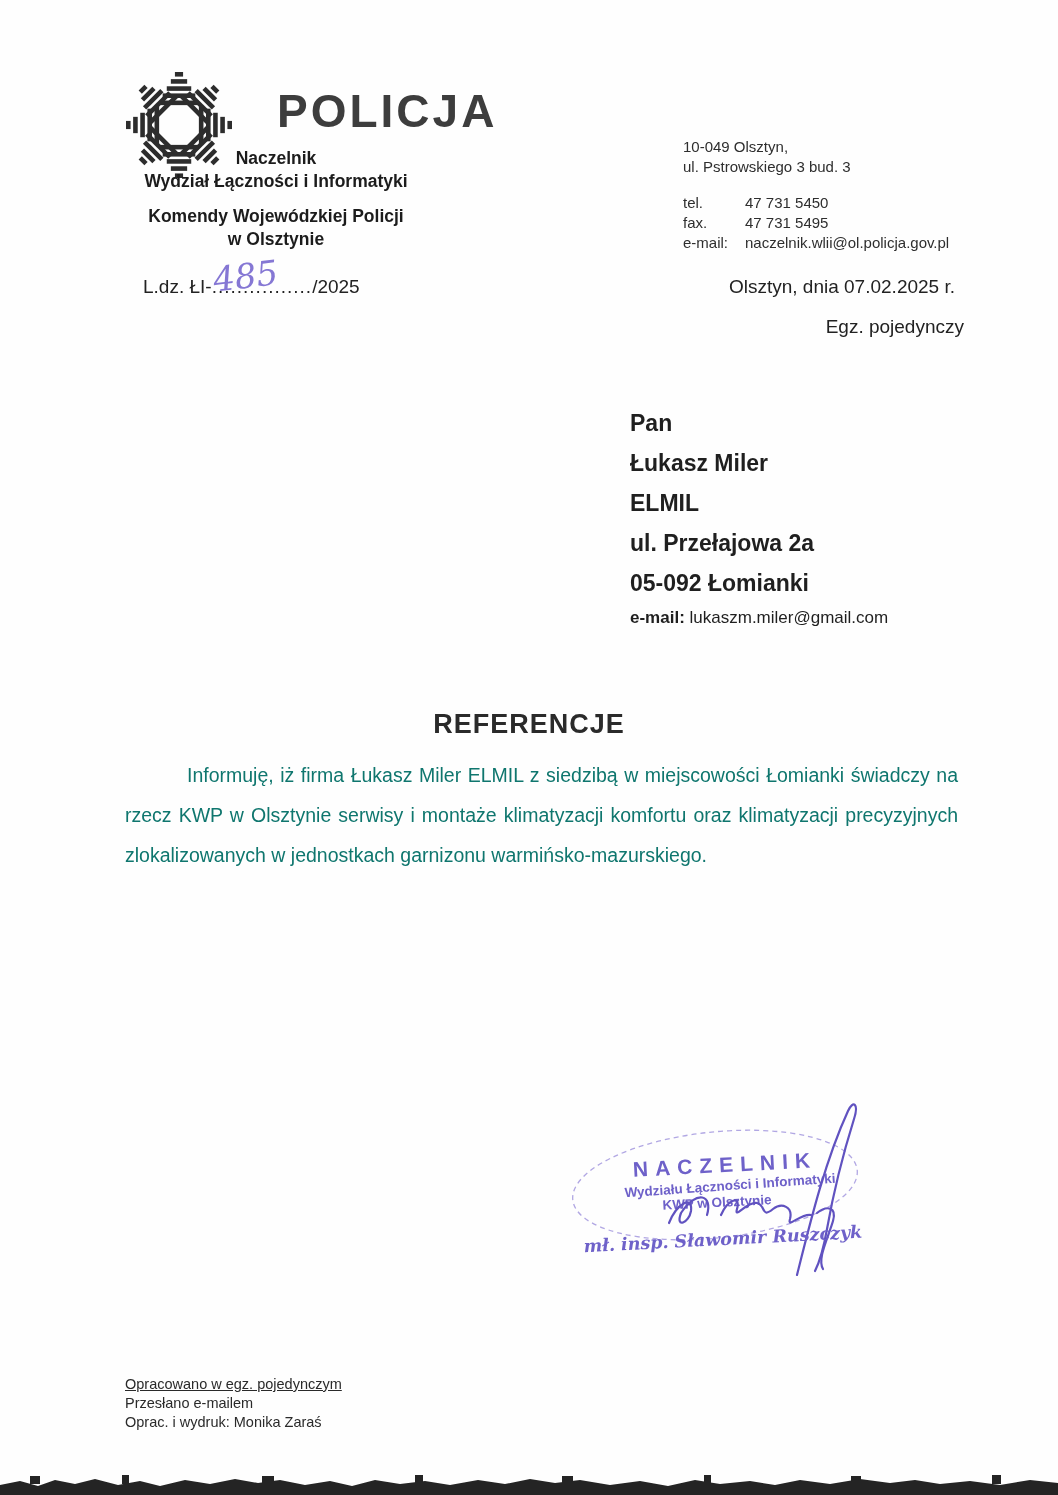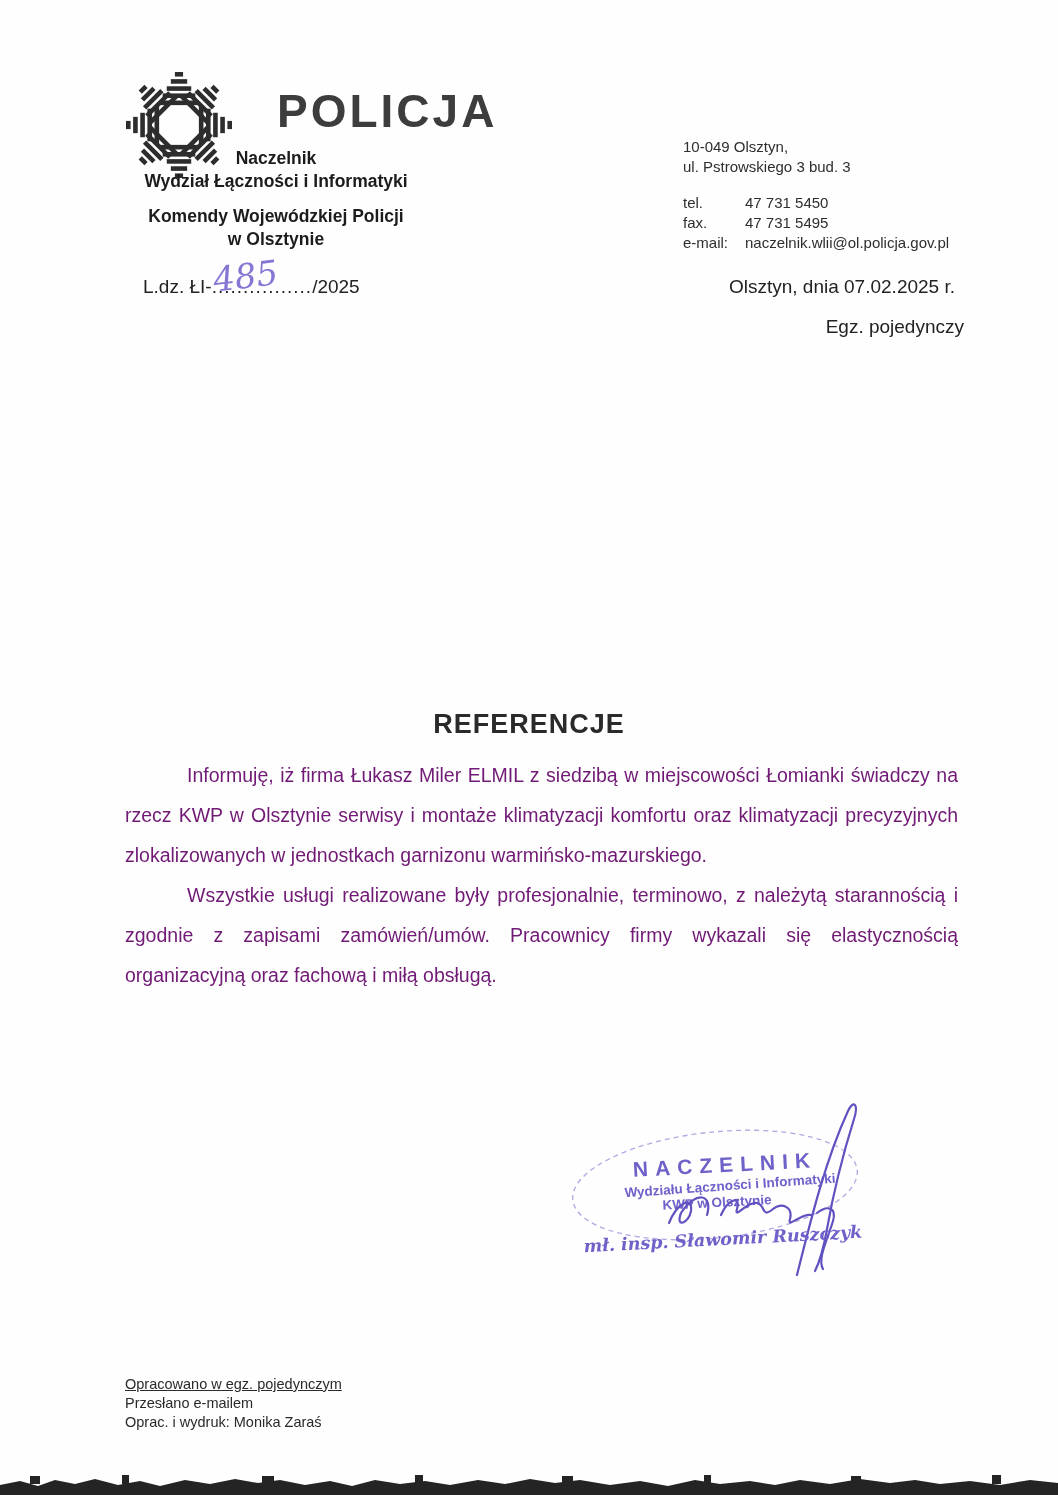--- a/index.html
+++ b/index.html
@@ -47,21 +47,21 @@
   }
   .recipient .email{font-size:17px;line-height:22px;margin-top:4px;}
   .recipient .email .val{font-weight:400;}
   
   .doc-title{
     position:absolute;left:0;top:709px;width:1058px;text-align:center;
     font-weight:800;font-size:27px;letter-spacing:1px;color:#2a2a2a;
   }
   .body-text{
     position:absolute;left:125px;top:755px;width:833px;
-    font-size:19.5px;line-height:40px;text-align:justify;color:#701a75;
+    font-size:19.5px;line-height:40px;text-align:justify;color:#0f766e;
   }
   .body-text p{margin:0;text-indent:62px;}
   
   .stamp{position:absolute;left:565px;top:1093px;}
   .stamp text{fill:#6e61c9;}
   .stamp .t-caps{font-family:"Liberation Sans",sans-serif;font-weight:600;}
   .stamp .t-script{font-family:"DejaVu Serif",serif;font-style:italic;font-weight:700;}
   
   .footer-block{
     position:absolute;left:125px;top:1375px;
@@ -126,26 +126,36 @@
   </div>
 
   <div class="ldz">
     <span>L.dz. ŁI-</span><span class="dots">................</span><span>/2025</span>
     <span class="hand-number">485</span>
   </div>
 
   <div class="dateline">Olsztyn, dnia 07.02.2025 r.</div>
   <div class="copy-note">Egz. pojedynczy</div>
 
+  <div class="recipient">
+    <div>Pan</div>
+    <div>Łukasz Miler</div>
+    <div>ELMIL</div>
+    <div>ul. Przełajowa 2a</div>
+    <div>05-092 Łomianki</div>
+    <div class="email">
+      <span>e-mail:</span>
+      <span class="val">lukaszm.miler@gmail.com</span>
+    </div>
+  </div>
 
   <div class="doc-title">REFERENCJE</div>
 
   <div class="body-text">
     <p>Informuję, iż firma Łukasz Miler ELMIL z siedzibą w miejscowości Łomianki świadczy na rzecz KWP w Olsztynie serwisy i montaże klimatyzacji komfortu oraz klimatyzacji precyzyjnych zlokalizowanych w jednostkach garnizonu warmińsko-mazurskiego.</p>
-    <p>Wszystkie usługi realizowane były profesjonalnie, terminowo, z należytą starannością i zgodnie z zapisami zamówień/umów. Pracownicy firmy wykazali się elastycznością organizacyjną oraz fachową i miłą obsługą.</p>
   </div>
 
   <svg class="stamp" width="330" height="185" viewBox="0 0 330 185">
     <ellipse cx="150" cy="92" rx="143" ry="53" fill="none" stroke="#a398de" stroke-width="1.3" stroke-dasharray="5 4" transform="rotate(-6 150 92)" opacity="0.85"></ellipse>
     <text class="t-caps" x="160" y="79" text-anchor="middle" font-size="21" letter-spacing="7" transform="rotate(-3 160 73)">NACZELNIK</text>
     <text class="t-caps" x="165" y="97" text-anchor="middle" font-size="13.5" transform="rotate(-4 165 93)">Wydziału Łączności i Informatyki</text>
     <text class="t-caps" x="152" y="114" text-anchor="middle" font-size="13.5" transform="rotate(-3 152 110)">KWP w Olsztynie</text>
 
     <g fill="none" stroke="#6052c0" stroke-width="2.2" stroke-linecap="round">
       <path d="M 232 182 C 245 130 260 68 283 18 C 288 7 294 10 289 26 C 279 58 268 102 262 136 C 259 153 255 168 250 178"></path>

